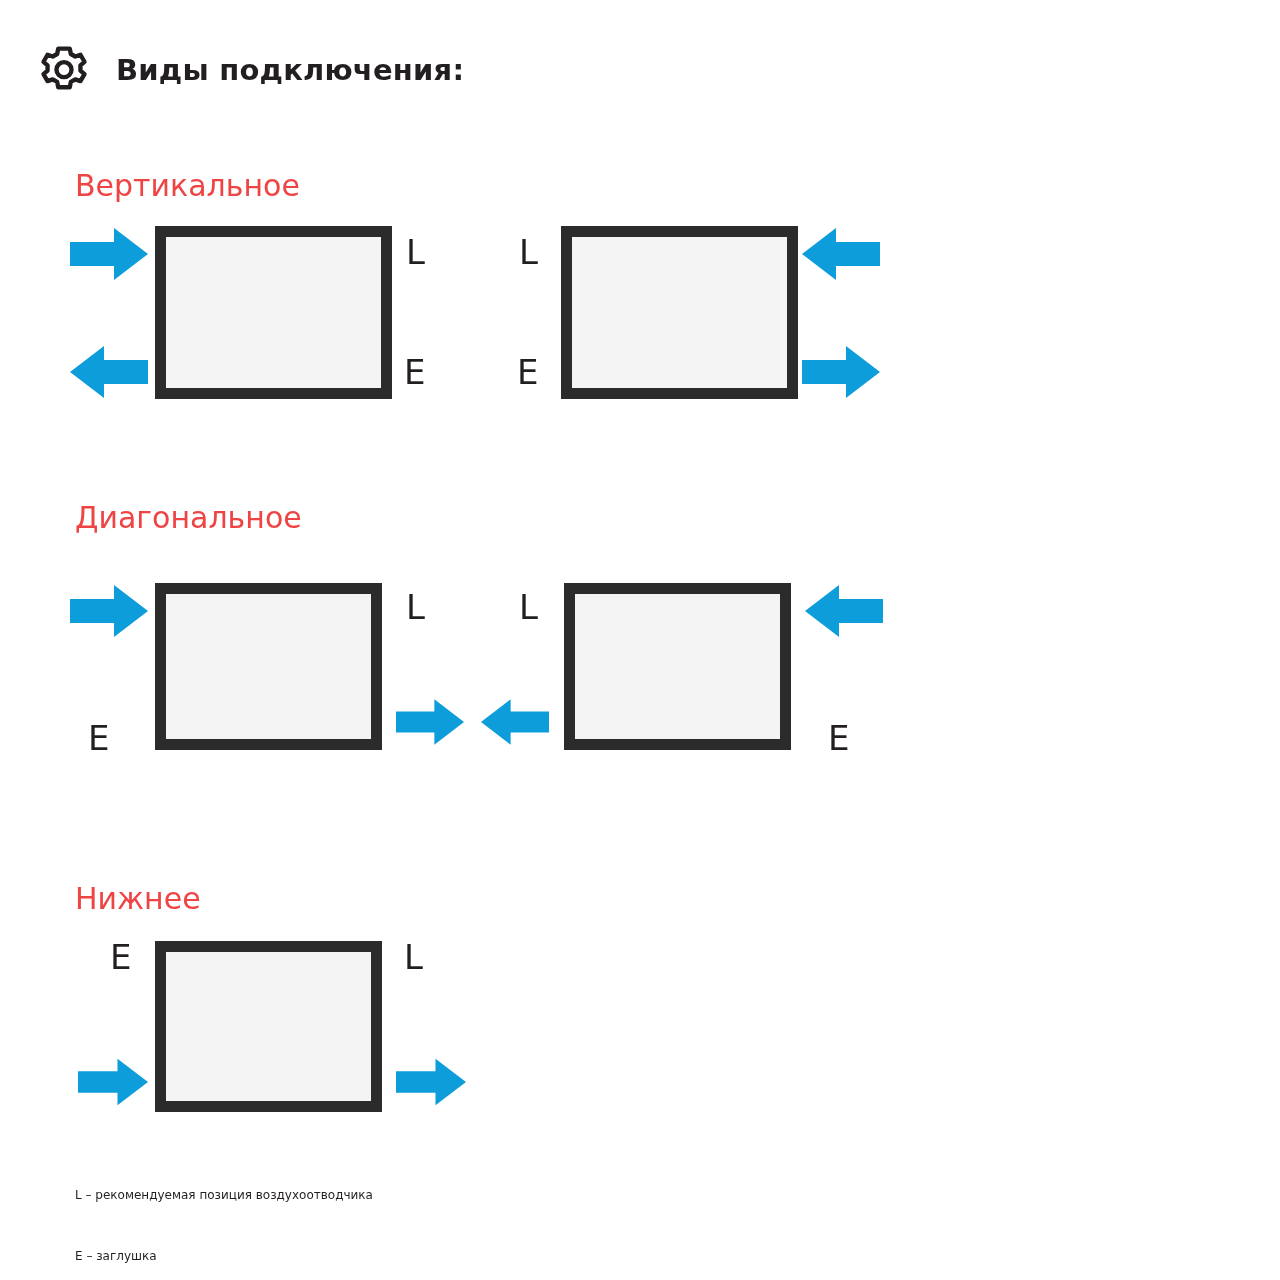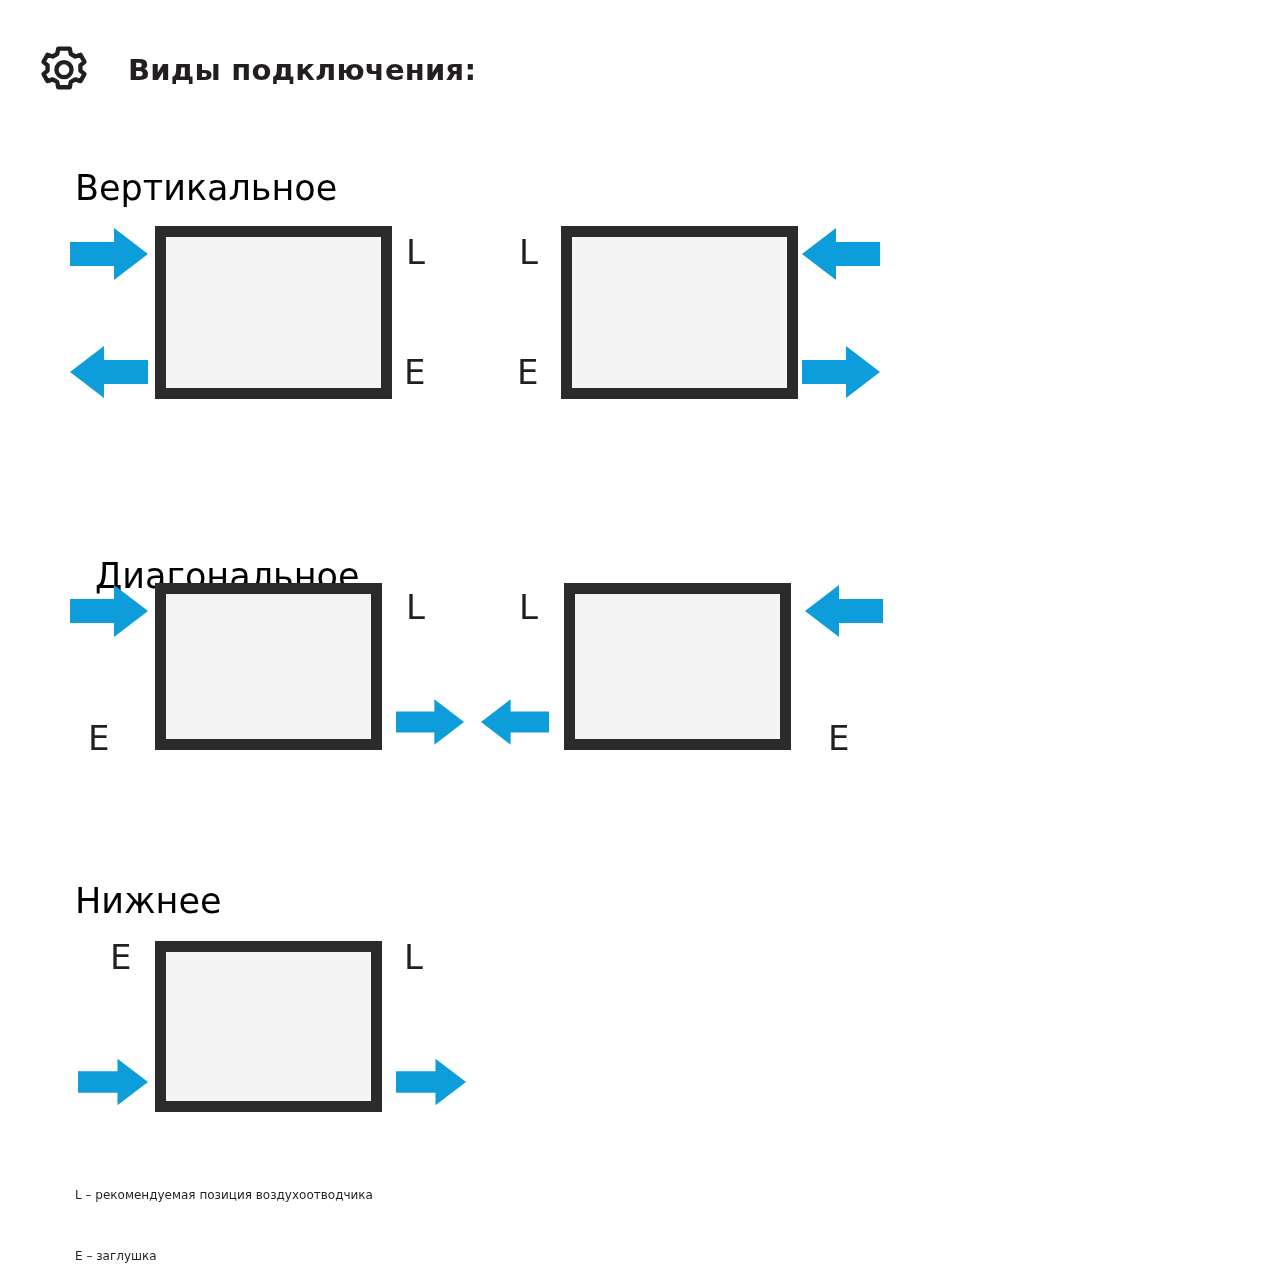--- a/index.html
+++ b/index.html
@@ -16,39 +16,39 @@
     overflow: hidden;
   }
 
   
   .header {
     position: absolute;
     top: 42px;
     left: 36px;
     display: flex;
     align-items: center;
-    gap: 36px;
+    gap: 24px;
   }
   .gear-icon { width: 56px; height: 56px; display: block; }
   .header-title {
     font-size: 29px;
     font-weight: bold;
     letter-spacing: .2px;
     color: #231f20;
     white-space: nowrap;
   }
 
   
   .section { position: absolute; left: 0; width: 100%; }
   .section-title {
     position: absolute;
     left: 75px;
-    font-size: 35px;
+    font-size: 30px;
     font-weight: 400;
-    color: #000000;
+    color: #ef4444;
     white-space: nowrap;
   }
 
   
   .box {
     position: absolute;
     box-sizing: border-box;
     border: 11px solid #2b2b2b;
     background: #f4f4f4;
   }
@@ -111,21 +111,21 @@
   </svg>
   <svg class="arrow" style="left:802px; top:346px;" width="78" height="52" viewBox="0 0 78 52">
     <path fill="#0d9ddb" d="M0 14 h44 V0 l34 26 -34 26 V38 H0 z"></path>
   </svg>
 
   <div class="label" style="left:519px; top:235px;">L</div>
   <div class="label" style="left:517px; top:355px;">E</div>
 </div>
 
 <div class="section">
-  <div class="section-title" style="top:556px;margin-left:20px;">Диагональное</div>
+  <div class="section-title" style="top:500px;">Диагональное</div>
 
   <div class="box" style="left:155px; top:583px; width:227px; height:167px;"></div>
 
   <svg class="arrow" style="left:70px; top:585px;" width="78" height="52" viewBox="0 0 78 52">
     <path fill="#0d9ddb" d="M0 14 h44 V0 l34 26 -34 26 V38 H0 z"></path>
   </svg>
   <svg class="arrow" style="left:396px; top:698px;" width="68" height="48" viewBox="0 0 78 52">
     <path fill="#0d9ddb" d="M0 14 h44 V0 l34 26 -34 26 V38 H0 z"></path>
   </svg>
 

